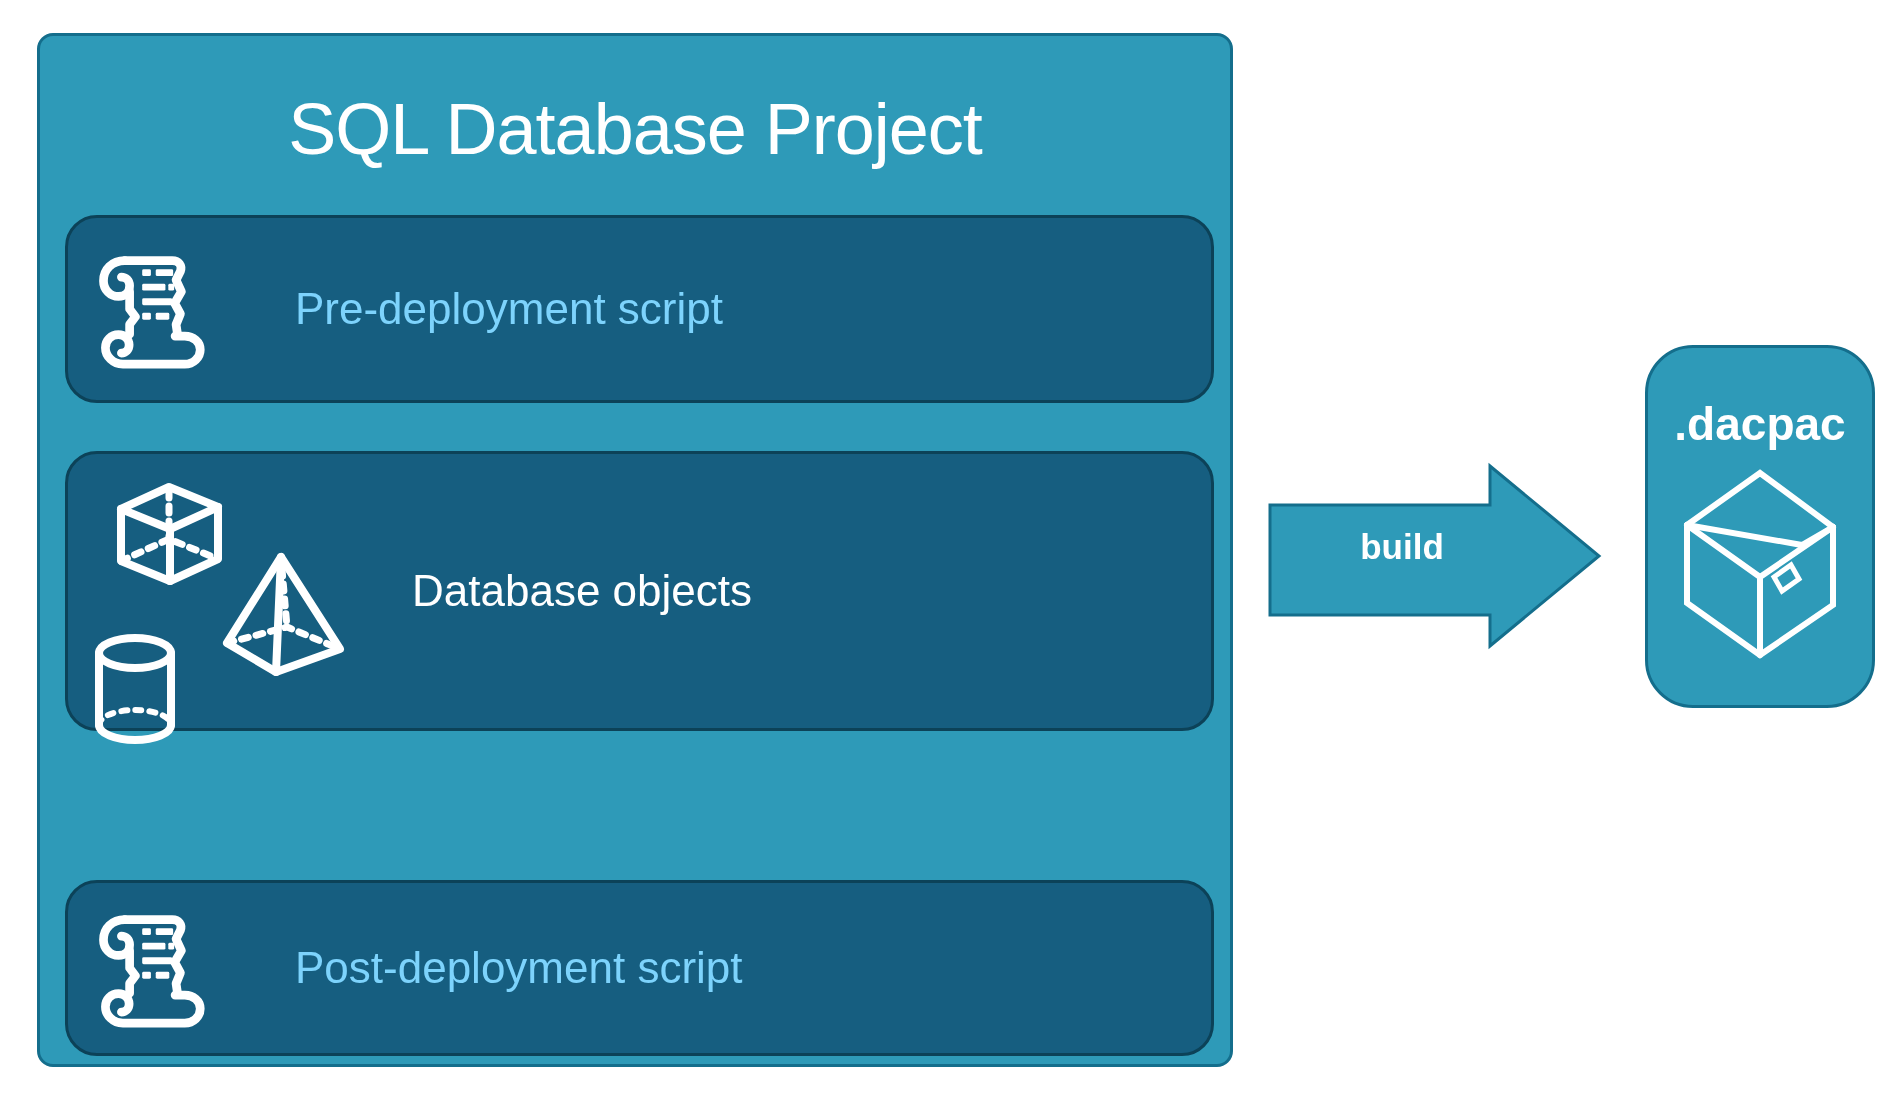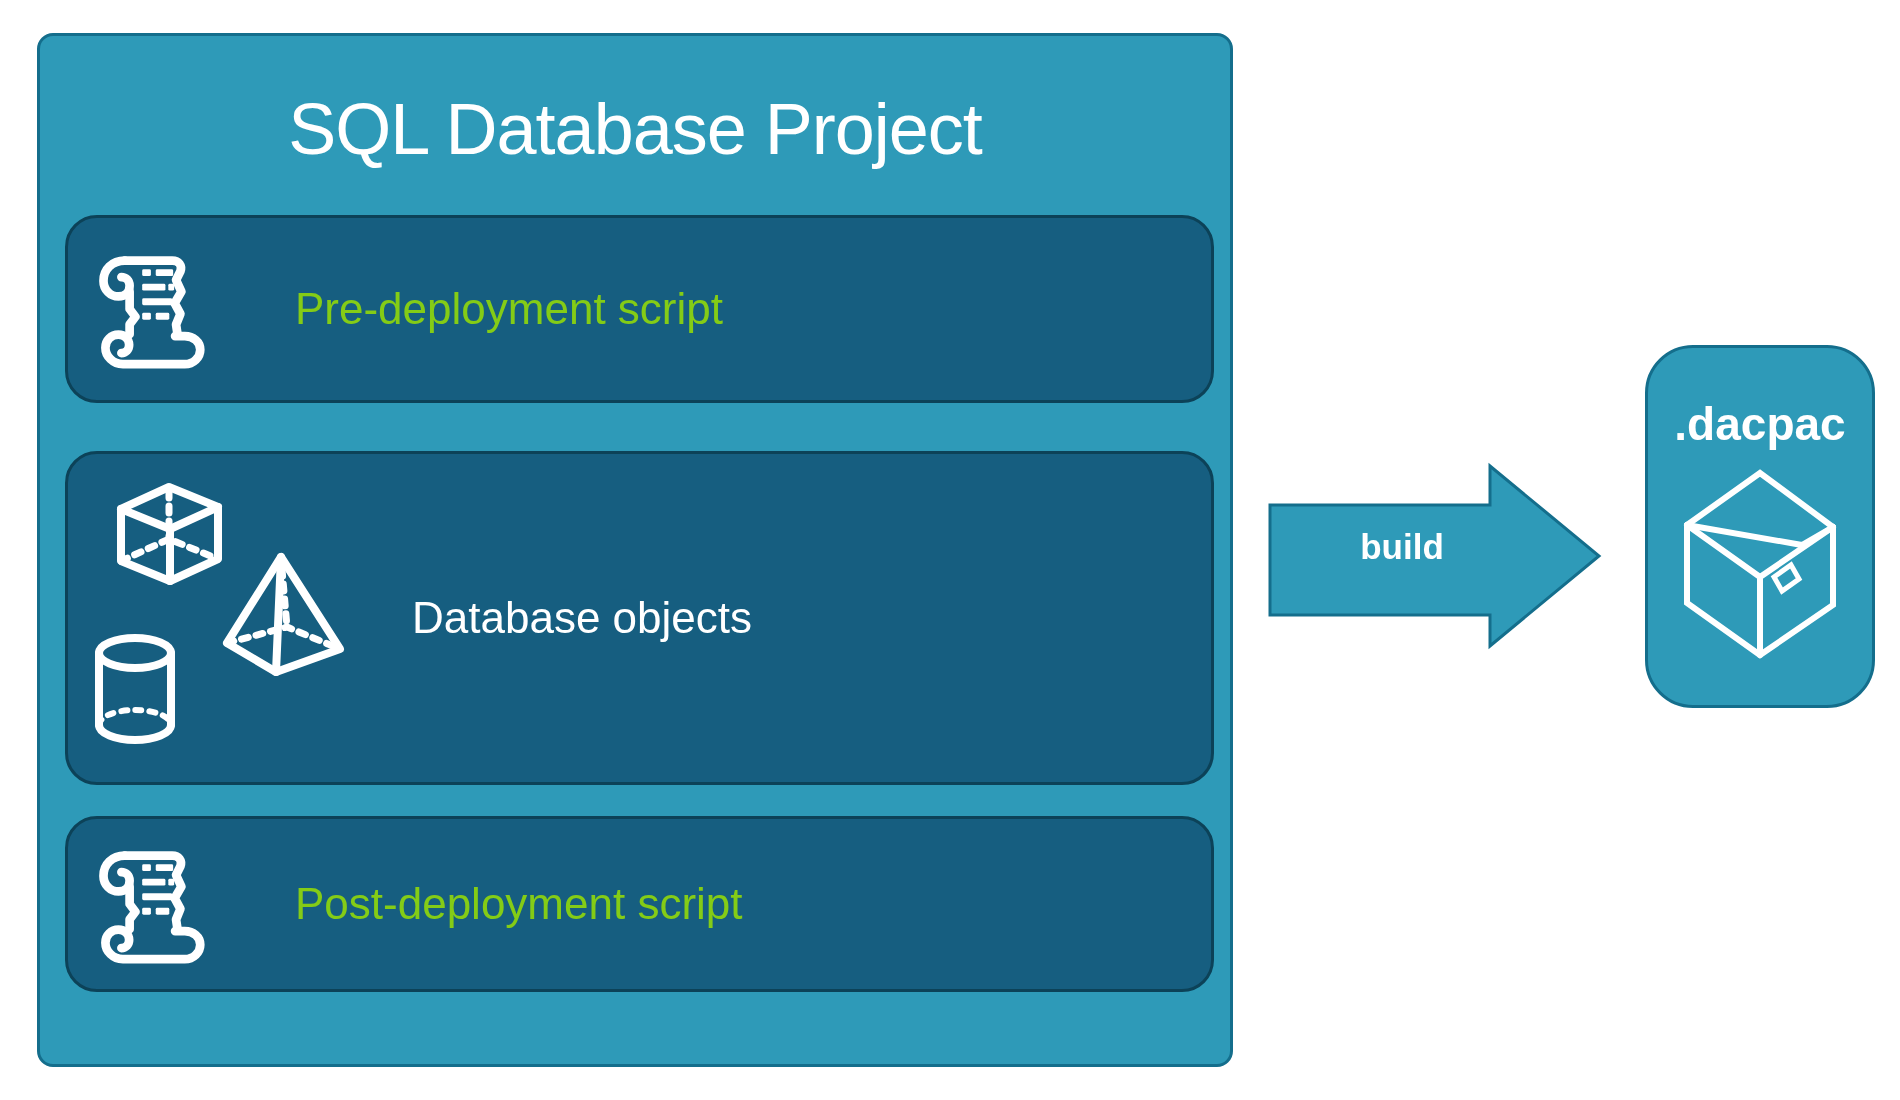--- a/index.html
+++ b/index.html
@@ -21,26 +21,26 @@
     text-align:center; font-size:72px; font-weight:400; letter-spacing:-1px;
     color:#ffffff; white-space:nowrap;
   }
 
   
   .row {
     position:absolute; left:25px; width:1149px;
     background:#165E80; border:3px solid #0C4258; border-radius:32px;
   }
   .row-pre     { top:179px; height:188px; }
-  .row-objects { top:415px; height:334px;padding-left:19px; }
-  .row-post    { top:780px; height:176px;padding-left:24px; }
+  .row-objects { top:415px; height:280px;padding-left:19px; }
+  .row-post    { top:844px; height:176px;padding-left:24px; }
 
   .row-label {
     position:absolute; left:227px; top:50%; transform:translateY(-50%);
-    font-size:44px; font-weight:400; white-space:nowrap; color:#84cc16;
+    font-size:44px; font-weight:400; white-space:nowrap; color:#7dd3fc;
   }
   .row-label-multi {
     position:absolute; left:344px; top:50%; transform:translateY(-50%);
     font-size:44px; font-weight:400; line-height:1.3; color:#ffffff; white-space:nowrap;
   }
   .row-label-multi span { display:block; }
 
   .scroll-icon { position:absolute; left:20px; top:50%; transform:translateY(-50%); width:120px; height:126px; }
 
   .cube-icon     { position:absolute; left:43px;  top:25px;  width:117px; height:110px; }

